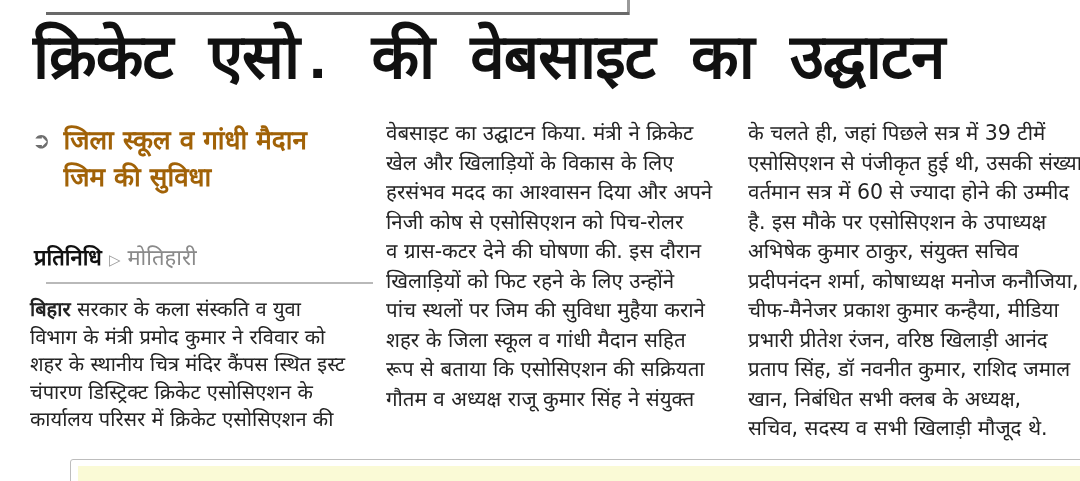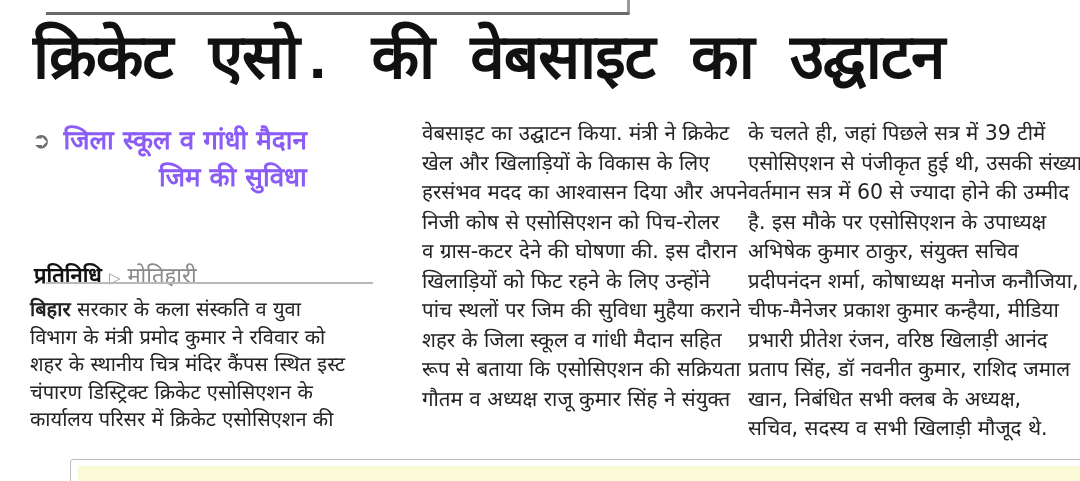--- a/index.html
+++ b/index.html
@@ -14,31 +14,31 @@
 
   .headline {
     position:absolute; left:27px; top:10px; width:1048px; margin:6px;
     font-size:62px; line-height:92px; font-weight:700; white-space:nowrap;
     color:var(--headline-text,#111111); letter-spacing:-1px;font-family:Liberation Mono, monospace;
   }
 
   
   .subhead { position:absolute; left:32px; top:122px; width:345px; display:flex; }
   .bullet  { color:#6e6e6e; font-size:22px; line-height:37px; margin-right:13px; flex:none; }
-  .subhead-text { font-size:26px; font-weight:700; line-height:37px; color:#8b5cf6; white-space:nowrap;text-align:right; }
+  .subhead-text { font-size:26px; font-weight:700; line-height:37px; color:#a16207; white-space:nowrap; }
 
-  .byline { position:absolute; left:34px; top:259px; font-size:22px; font-weight:700; color:#111; white-space:nowrap; }
+  .byline { position:absolute; left:34px; top:241px; font-size:22px; font-weight:700; color:#111; white-space:nowrap; }
   .byline .sep { color:#9a9a9a; font-size:15px; margin:0 7px; font-weight:400; }
   .byline .loc { color:var(--byline-location-text,#8a8a8a); font-weight:400; }
 
   .divider { position:absolute; left:46px; top:282px; width:327px; height:2px; background:#b9b9b9; }
 
   .body { white-space:nowrap; }
   .body-left  { position:absolute; left:30px;  top:296px; font-size:20px;   line-height:27.6px; }
-  .body-mid   { position:absolute; left:386px; top:119px; font-size:20.5px; line-height:29.5px;margin-left:36px; }
+  .body-mid   { position:absolute; left:386px; top:119px; font-size:20.5px; line-height:29.5px; }
   .body-right { position:absolute; left:748px; top:119px; font-size:20.5px; line-height:29.5px; }
   .lead { font-weight:700; }
 
   .highlight-box {
     position:absolute; left:70px; top:459px; width:1060px; height:60px;
     background:#ffffff; border:1px solid var(--highlight-box-border,#bdbdbd);
     border-radius:3px; padding:6px 7px; box-sizing:border-box;
   }
   .highlight-fill { width:100%; height:100%; background:var(--highlight-box-fill,#fafad6); }
 </style>

